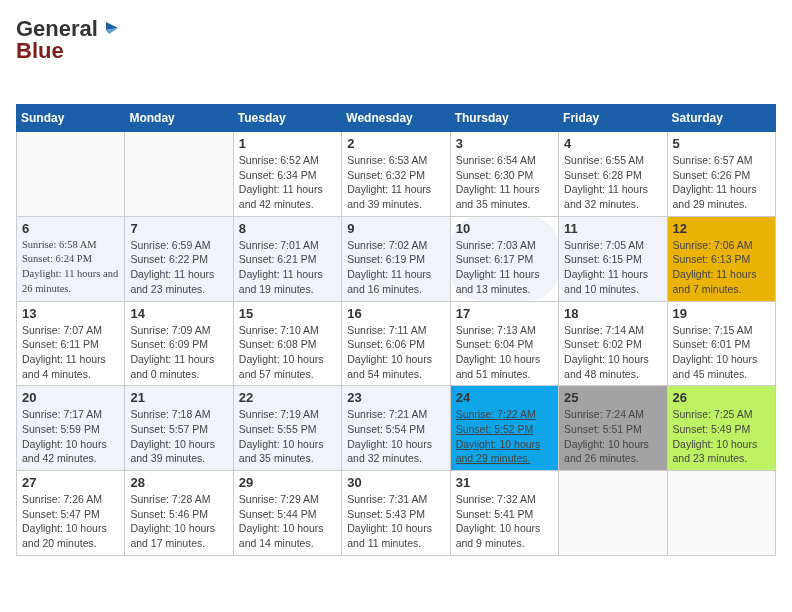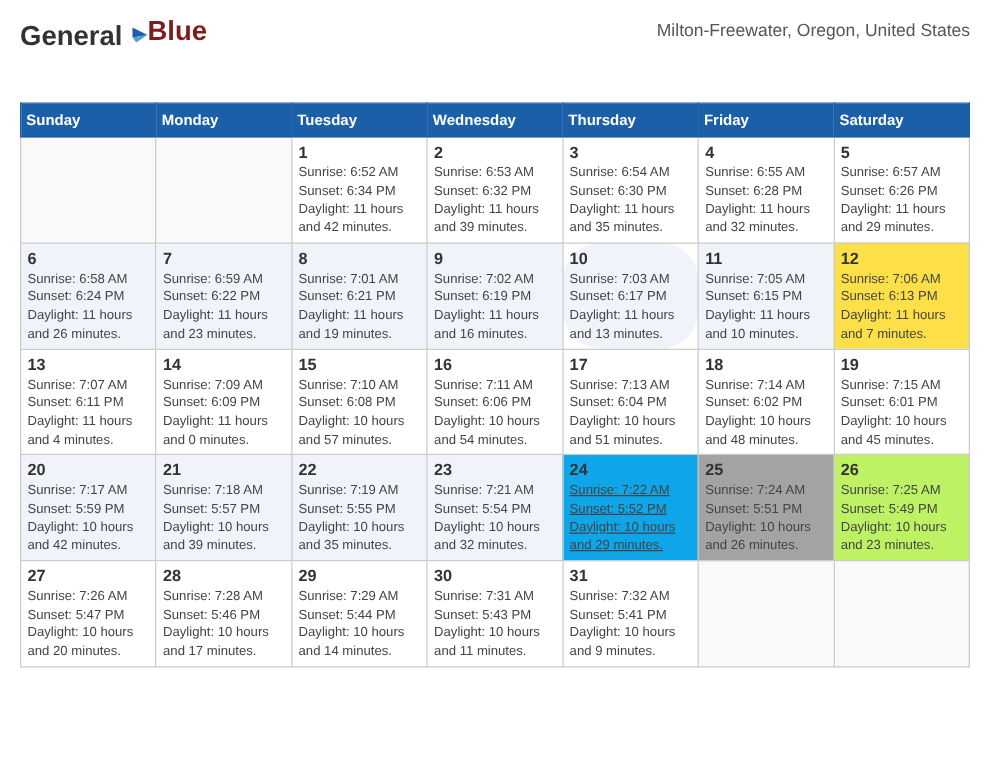--- a/index.html
+++ b/index.html
@@ -11,21 +11,21 @@
       padding: 16px;
     }
     .header {
       display: flex;
       justify-content: space-between;
       align-items: flex-start;
       margin-bottom: 12px;
     }
     .logo {
       display: flex;
-      flex-direction: row;
+      flex-direction: column;
       align-items: flex-start;
     }
     .title-section {
       text-align: right;
     }
     .month-title {
       font-size: 36px;
       font-weight: bold;
       color: #333;
     }
@@ -81,21 +81,20 @@
     <div style="display:flex;align-items:center;gap:2px;">
       <span style="font-size:22px;font-weight:bold;color:#333;">General</span>
       <svg width="18" height="18" viewBox="0 0 18 18">
         <polygon points="6,2 18,8 6,10" fill="#1a5fa8"></polygon>
         <polygon points="6,10 18,8 9,14" fill="#5a9fd4"></polygon>
       </svg>
     </div>
     <span style="font-size:22px;font-weight:bold;color:#7f1d1d;margin-top:-4px;">Blue</span>
   </div>
   <div class="title-section">
-    <div class="location">Milton-Freewater, Oregon, United States</div>
   </div>
 </div>
 
 <table class="calendar">
   <thead>
     <tr>
     <th>Sunday</th>
         <th>Monday</th>
         <th>Tuesday</th>
         <th>Wednesday</th>
@@ -135,21 +134,21 @@
         <td>
           <span class="day-number">5</span>
           <div class="day-info" style="white-space: pre-line;">Sunrise: 6:57 AM
 Sunset: 6:26 PM
 Daylight: 11 hours and 29 minutes.</div>
         </td>
       </tr>
       <tr>
         <td style="background: rgb(240, 244, 250);">
           <span class="day-number">6</span>
-          <div class="day-info" style="white-space: pre-line;">Sunrise: 6:58 AM
+          <div class="day-info" style="white-space: pre-line; font-family: Liberation Serif, serif;">Sunrise: 6:58 AM
 Sunset: 6:24 PM
 Daylight: 11 hours and 26 minutes.</div>
         </td>
         <td style="background: rgb(240, 244, 250);">
           <span class="day-number">7</span>
           <div class="day-info" style="white-space: pre-line;">Sunrise: 6:59 AM
 Sunset: 6:22 PM
 Daylight: 11 hours and 23 minutes.</div>
         </td>
         <td style="background: rgb(240, 244, 250);">
@@ -169,21 +168,21 @@
           <div class="day-info" style="white-space: pre-line;">Sunrise: 7:03 AM
 Sunset: 6:17 PM
 Daylight: 11 hours and 13 minutes.</div>
         </td>
         <td style="background: rgb(240, 244, 250);">
           <span class="day-number">11</span>
           <div class="day-info" style="white-space: pre-line;">Sunrise: 7:05 AM
 Sunset: 6:15 PM
 Daylight: 11 hours and 10 minutes.</div>
         </td>
-        <td style="background: #fde047;">
+        <td style="background: #eab308;">
           <span class="day-number">12</span>
           <div class="day-info" style="white-space: pre-line;">Sunrise: 7:06 AM
 Sunset: 6:13 PM
 Daylight: 11 hours and 7 minutes.</div>
         </td>
       </tr>
       <tr>
         <td>
           <span class="day-number">13</span>
           <div class="day-info" style="white-space: pre-line;">Sunrise: 7:07 AM

